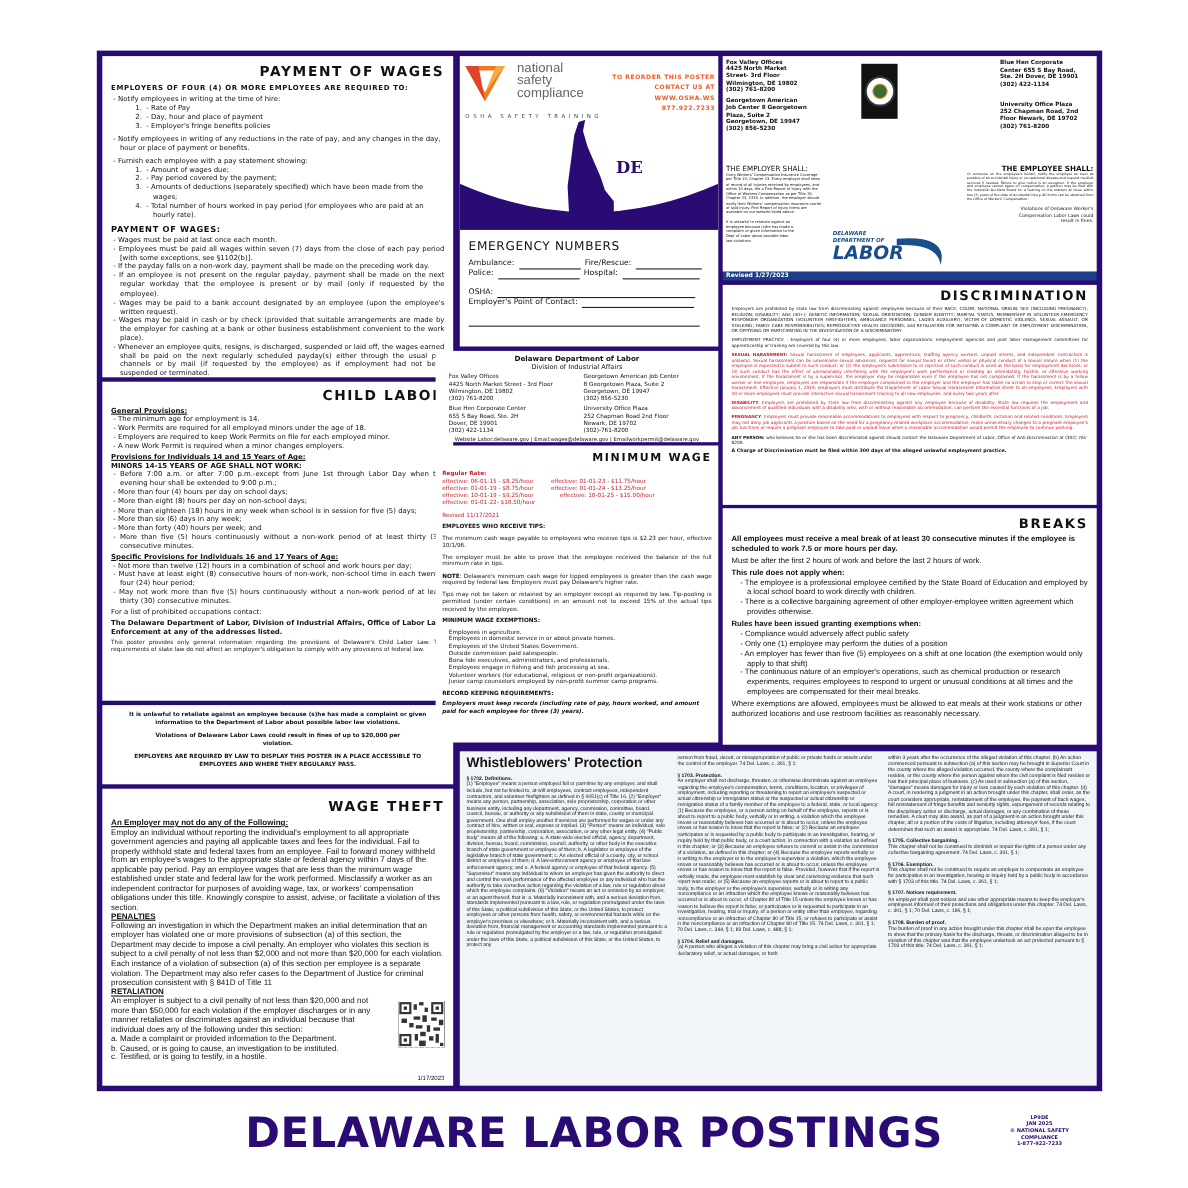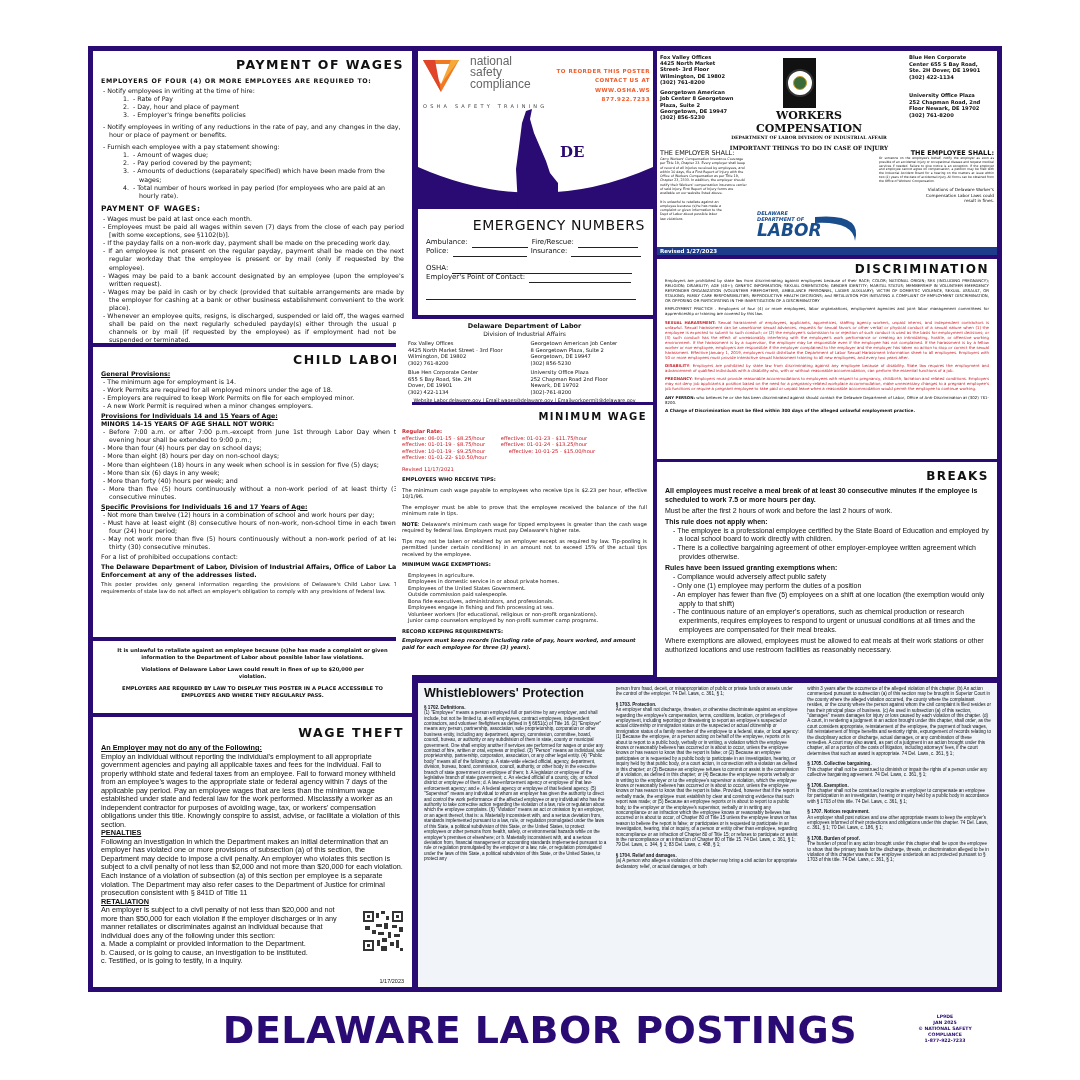--- a/index.html
+++ b/index.html
@@ -100,21 +100,21 @@
     <div class="b u">An Employer may not do any of the Following:</div>
     <div>Employ an individual without reporting the individual's employment to all appropriate government agencies and paying all applicable taxes and fees for the individual. Fail to properly withhold state and federal taxes from an employee. Fail to forward money withheld from an employee's wages to the appropriate state or federal agency within 7 days of the applicable pay period. Pay an employee wages that are less than the minimum wage established under state and federal law for the work performed. Misclassify a worker as an independent contractor for purposes of avoiding wage, tax, or workers' compensation obligations under this title. Knowingly conspire to assist, advise, or facilitate a violation of this section.</div>
     <div class="b u">PENALTIES</div>
     <div>Following an investigation in which the Department makes an initial determination that an employer has violated one or more provisions of subsection (a) of this section, the Department may decide to impose a civil penalty. An employer who violates this section is subject to a civil penalty of not less than $2,000 and not more than $20,000 for each violation. Each instance of a violation of subsection (a) of this section per employee is a separate violation. The Department may also refer cases to the Department of Justice for criminal prosecution consistent with § 841D of Title 11</div>
     <div class="b u">RETALIATION</div>
     <div style="display:flex;gap:10px">
       <div style="flex:1">
         <div>An employer is subject to a civil penalty of not less than $20,000 and not more than $50,000 for each violation if the employer discharges or in any manner retaliates or discriminates against an individual because that individual does any of the following under this section:</div>
         <div>a.   Made a complaint or provided information to the Department.</div>
         <div>b.   Caused, or is going to cause, an investigation to be instituted.</div>
-        <div>c.   Testified, or is going to testify, in a inquiry.</div>
+        <div>c.   Testified, or is going to testify, in a hostile.</div>
       </div>
       <div style="width:42px;height:42px;margin-top:4px;background:
         repeating-linear-gradient(90deg,#111 0 3px,#fff 3px 5px),#111;position:relative;opacity:.85">
         <svg width="42" height="42" viewBox="0 0 42 42" style="position:absolute;left:0;top:0">
             <rect width="42" height="42" fill="#fff"></rect>
             <g fill="#111">
               <rect x="1" y="1" width="11" height="11"></rect>
               <rect x="30" y="1" width="11" height="11"></rect>
               <rect x="1" y="30" width="11" height="11"></rect>
               <rect x="14" y="3" width="3" height="5"></rect>
@@ -175,32 +175,32 @@
   <svg width="235" height="60" viewBox="0 0 235 60" style="position:absolute;left:0;bottom:0">
     <path d="M0 18 Q118 70 235 18 L235 60 L0 60 Z" fill="#2a0a73"></path>
   </svg>
   <svg width="46" height="100" viewBox="0 0 46 100" style="position:absolute;left:96px;top:58px">
     <path d="M12 2 L18 0 L16 10 L20 24 L26 38 L32 52 L36 64 L44 74 L44 98 L4 98 L2 60 L6 30 L8 14 Z" fill="#2a0a73"></path>
   </svg>
   <div style="position:absolute;left:142px;top:92px;font-family:'DejaVu Serif',serif;font-weight:bold;font-size:15px;color:#2a0a73">DE</div>
 </div>
 
 <div class="panel" style="left:418px;top:209px;width:235px;height:106px;padding:3px 8px;font-family:'DejaVu Sans',sans-serif">
-  <div style="text-align:right;font-size:14px;margin:5px 0 6px;letter-spacing:.6px">EMERGENCY NUMBERS</div>
+  <div style="text-align:left;font-size:11px;margin:5px 0 6px;letter-spacing:.6px">EMERGENCY NUMBERS</div>
   <div style="font-size:7px;line-height:1">
     <div style="margin-bottom:0;display:flex">
         <span>Ambulance:</span>
         <span class="blank" style="width:56px;margin:0 4px"></span>
         <span>Fire/Rescue:</span>
         <span class="blank" style="width:60px;margin-left:4px"></span>
       </div>
     <div style="margin-bottom:8px;display:flex">
         <span>Police:</span>
         <span class="blank" style="width:74px;margin:0 4px"></span>
-        <span>Insurance:</span>
+        <span>Hospital:</span>
         <span class="blank" style="width:70px;margin-left:4px"></span>
       </div>
     <div style="margin-bottom:0;display:flex">
         <span>OSHA:</span>
         <span class="blank" style="width:180px;margin-left:4px"></span>
       </div>
     <div style="margin-bottom:8px;display:flex">
         <span>Employer's Point of Contact:</span>
         <span class="blank" style="width:102px;margin-left:4px"></span>
       </div>
@@ -301,25 +301,20 @@
   </div>
   <div style="position:absolute;right:3px;top:3px;width:85px;font-size:5.2px;line-height:1.25;font-weight:bold">
     <div>Blue Hen Corporate</div>
       <div>Center 655 S Bay Road,</div>
       <div>Ste. 2H Dover, DE 19901</div>
       <div>(302) 422-1134</div>
     <div style="margin-top:12px">University Office Plaza</div>
       <div>252 Chapman Road, 2nd</div>
       <div>Floor Newark, DE 19702</div>
       <div>(302) 761-8200</div>
-  </div>
-  <div style="position:absolute;left:72px;top:58px;width:160px;text-align:center">
-    <div style="font-family:'DejaVu Serif',serif;font-weight:bold;font-size:11px">WORKERS COMPENSATION</div>
-    <div style="font-family:'DejaVu Serif',serif;font-weight:bold;font-size:4.5px">DEPARTMENT OF LABOR DIVISION OF INDUSTRIAL AFFAIR</div>
-    <div style="font-family:'DejaVu Serif',serif;font-weight:bold;font-size:5.7px;margin-top:5px">IMPORTANT THINGS TO DO IN CASE OF INJURY</div>
   </div>
   <div style="position:absolute;left:3px;top:98px;width:88px">
     <div style="font-size:6.5px;font-weight:normal">THE EMPLOYER SHALL:</div>
     <div style="font-size:3.3px;line-height:1.3">Carry Workers' Compensation Insurance Coverage per Title 19, Chapter 23. Every employer shall keep of record of all injuries received by employees, and within 10 days, file a First Report of Injury with the Office of Workers Compensation as per Title 19, Chapter 23, 2333. In addition, the employer should notify their Workers' compensation insurance carrier of said injury. First Report of Injury forms are available on our website listed above.</div>
     <div style="font-size:3.3px;line-height:1.3;margin-top:4px;width:62px">It is unlawful to retaliate against an employee because (s)he has made a complaint or given information to the Dept of Labor about possible labor law violations</div>
   </div>
   <div style="position:absolute;right:3px;top:98px;width:115px;text-align:right">
     <div style="font-size:6.5px;font-weight:bold">THE EMPLOYEE SHALL:</div>
     <div style="font-size:3px;line-height:1.25;text-align:justify">Or someone on the employee's behalf, notify the employer as soon as possible of an accidental injury or occupational disease and request medical services if needed. Failure to give notice is an exception. If the employer and employee cannot agree on compensation, a petition may be filed with the Industrial Accident Board for a hearing on the matters at issue within two (2) years of the date of accidental injury. All forms can be obtained from the Office of Workers' Compensation.</div>
     <div style="font-size:4.2px;line-height:1.25;margin-top:4px;padding-left:40px">Violations of Delaware Worker's Compensation Labor Laws could result in fines.</div>

